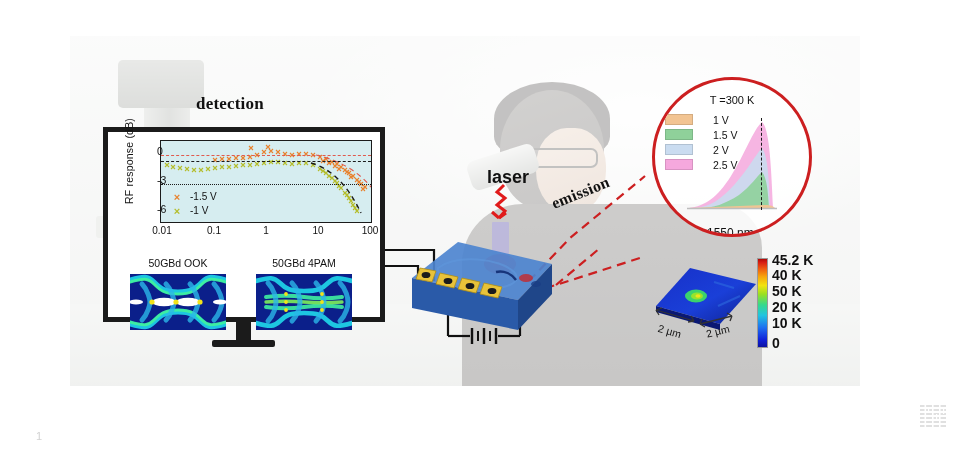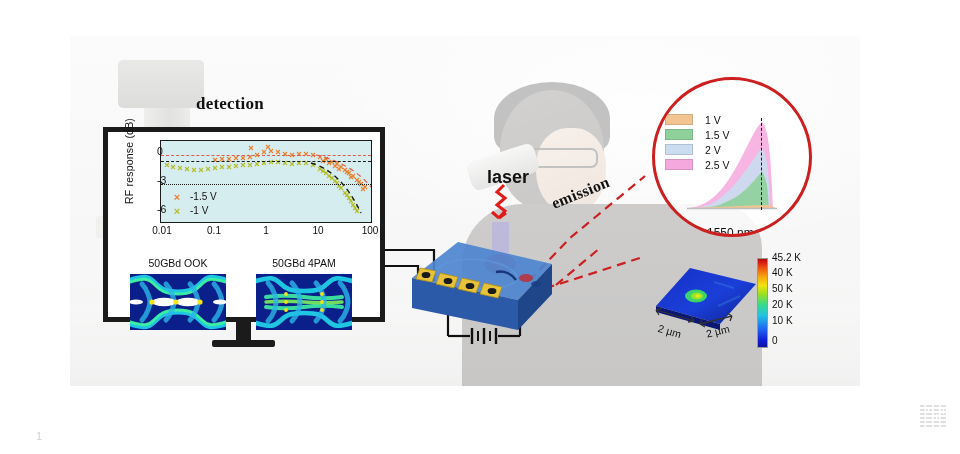--- a/index.html
+++ b/index.html
@@ -212,21 +212,21 @@
     overflow: hidden;
   }
   #em-temp {
     position: absolute; left: 0; top: 14px; width: 100%;
     text-align: center; font-size: 11px; color: #111;
   }
   #em-legend {
     position: absolute; left: 10px; top: 32px;
     font-size: 10.5px; color: #111;
   }
-  #em-legend .row { display: flex; align-items: center; gap: 12px; height: 15px; }
+  #em-legend .row { display: flex; align-items: center; gap: 20px; height: 15px; }
   #em-legend .sw { width: 28px; height: 11.5px; border: .5px solid rgba(0,0,0,.12); }
   #em-wl {
     position: absolute; left: 52px; top: 130px;
     font-size: 12px; color: #111; margin-top: 16px;
   }
   #em-dash {
     position: absolute; left: 106px; top: 38px;
     width: 0; height: 92px;
     border-left: 1.4px dashed #1b1b1b;
   }
@@ -242,21 +242,21 @@
     position: absolute; left: 757px; top: 258px;
     width: 11px; height: 90px;
     border: 1px solid #999;
     background: linear-gradient(to top,
       #0d13a0 0%, #1020d8 8%, #1f6ff0 22%, #22c4e0 36%,
       #35d98c 48%, #9ae020 60%, #f2e310 70%, #f7a50d 80%,
       #ee5a10 89%, #d81f13 96%, #b00a08 100%);
   }
   .cbtick {
     position: absolute; left: 772px;
-    font-size: 10px; color: #111; white-space: nowrap;
+    font-size: 14px; color: #111; white-space: nowrap; font-weight: bold;
   }
 
   
   #page-num {
     position: absolute; left: 36px; top: 430px;
     font-size: 11px; color: #d2d2d2;
   }
   #ibm-logo {
     position: absolute; left: 920px; top: 405px;
     width: 26px; height: 22px; opacity: .30;
@@ -531,20 +531,21 @@
       </g>
 
       <ellipse cx="126" cy="40" rx="7" ry="4" fill="#cc2222" opacity=".75"></ellipse>
       <ellipse cx="136" cy="46" rx="5" ry="3" fill="#1a3d84" opacity=".8"></ellipse>
     </svg>
   </div>
 
   <div id="emission-label">emission</div>
 
   <div id="emission-circle">
+    <div id="em-temp">T =300 K</div>
 
     <div id="em-legend">
       <div class="row">
         <span class="sw" style="background:#f2c492"></span>
         <span>1 V</span>
       </div>
       <div class="row">
         <span class="sw" style="background:#8fd19a"></span>
         <span>1.5 V</span>
       </div>

